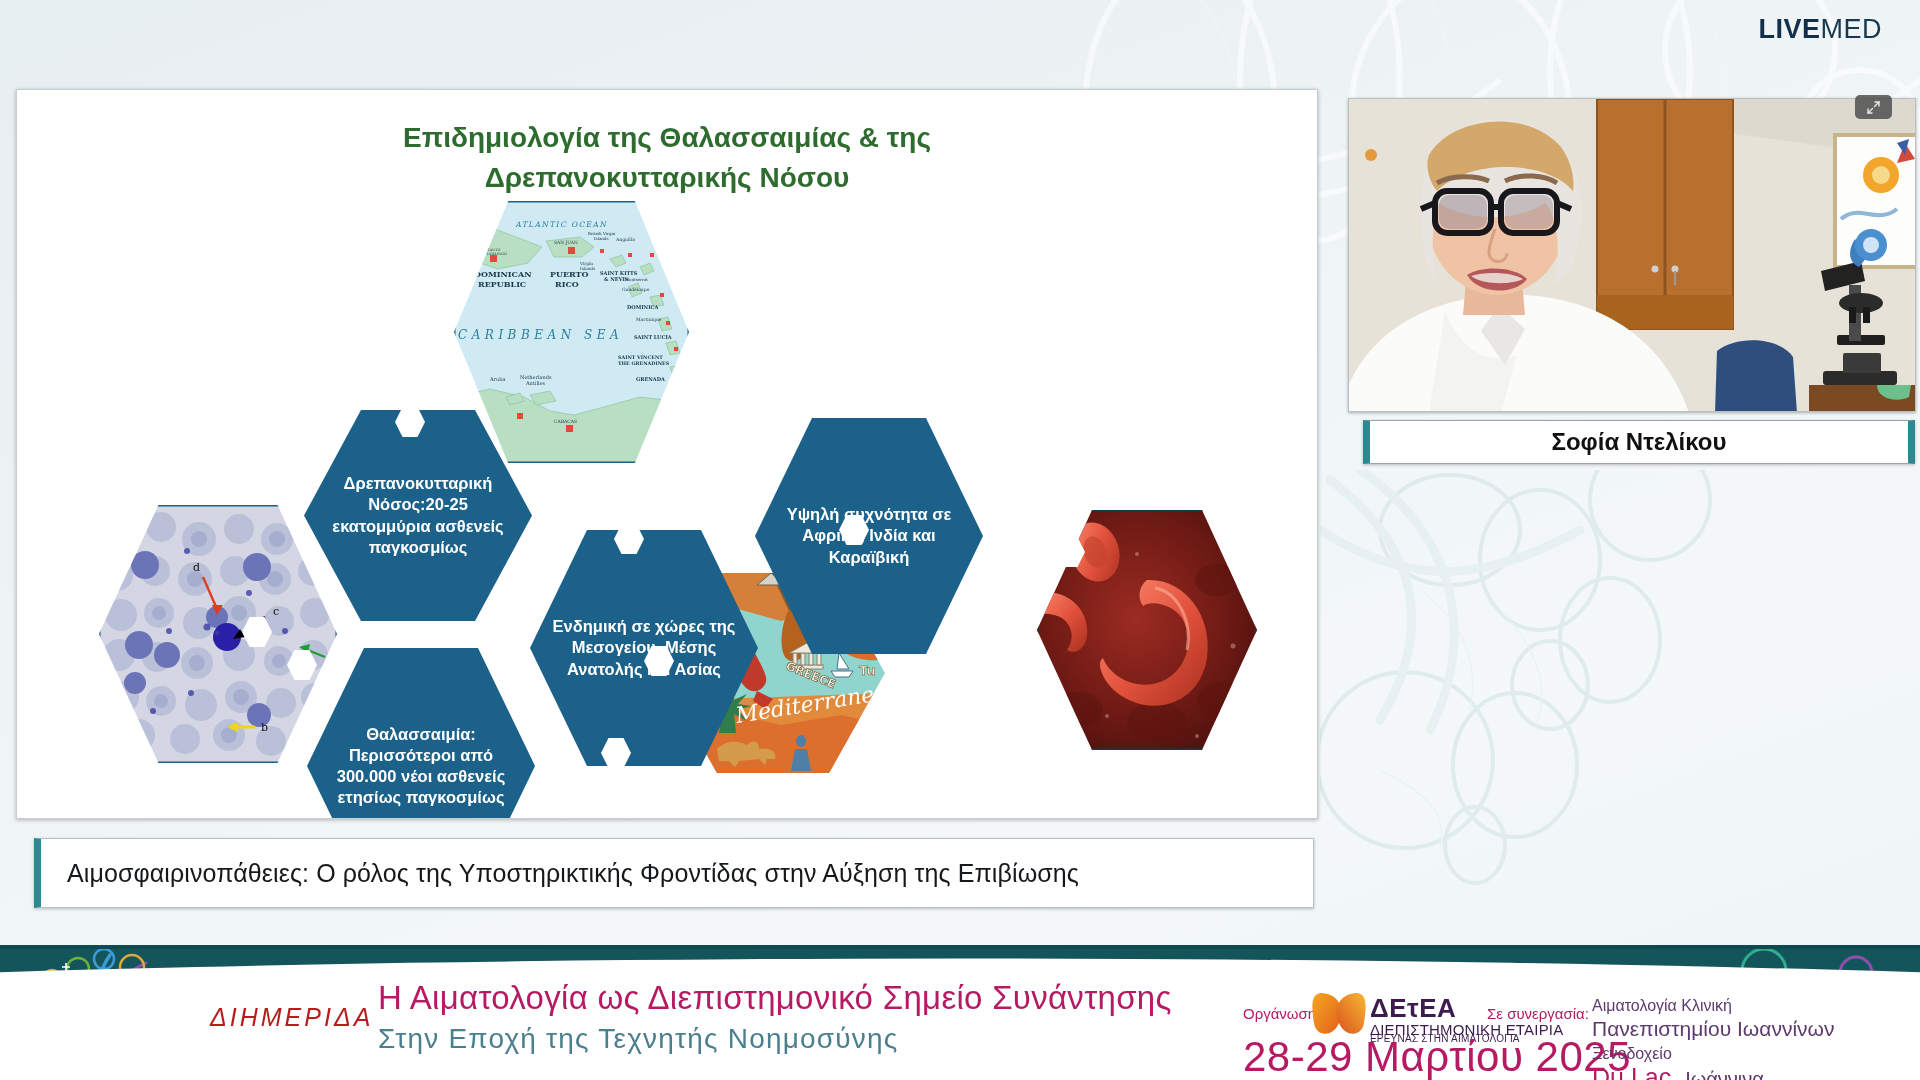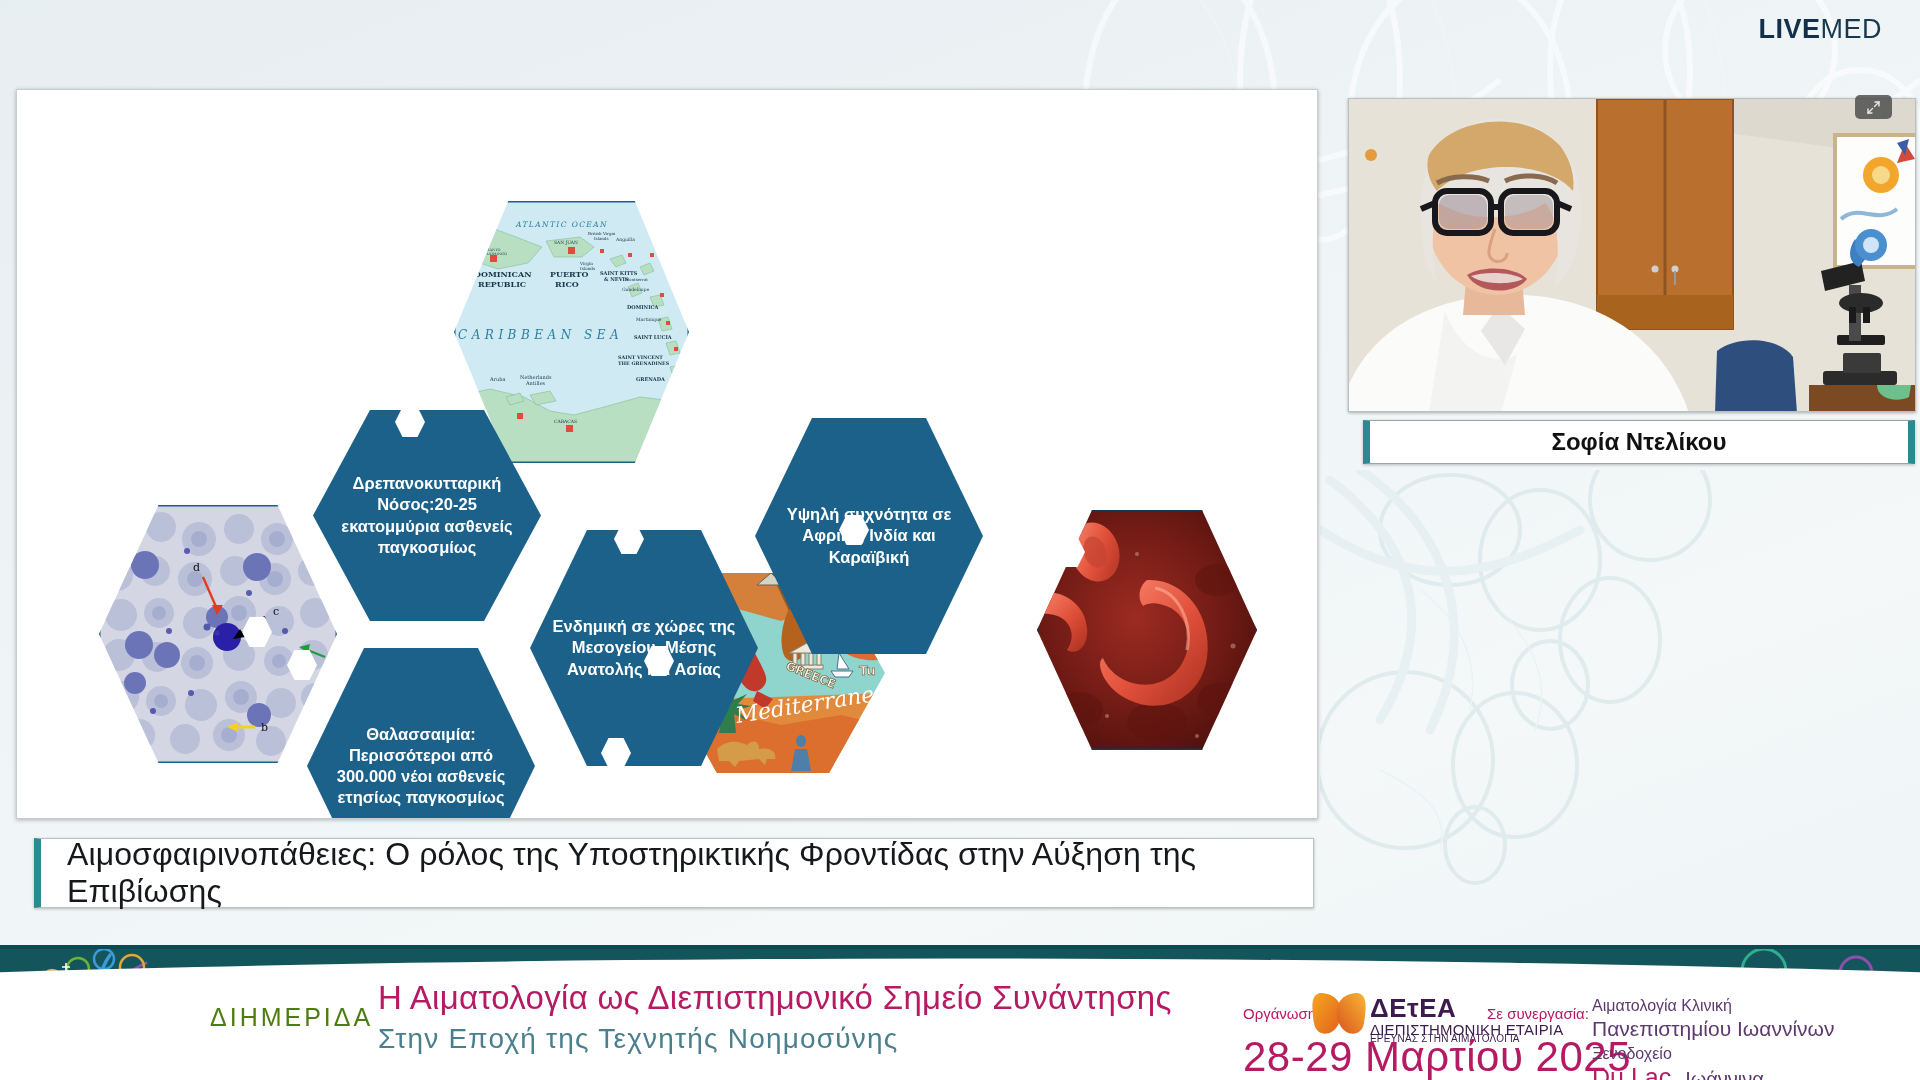--- a/index.html
+++ b/index.html
@@ -66,21 +66,21 @@
 
   
   .caption-bar{
     position:absolute; left:34px; top:838px; width:1280px; height:70px;
     background:#fff; border:1px solid #b9c2c5;
     border-left:7px solid #2b8a91;
     box-shadow:0 1px 3px rgba(0,0,0,.25);
     display:flex; align-items:center;
   }
   .caption-bar .txt{
-    padding-left:26px; font-size:32px; color:#16191b;
+    padding-left:26px; font-size:25px; color:#16191b;
     letter-spacing:.1px;
   }
 
   
   .webcam{
     position:absolute; left:1348px; top:98px; width:568px; height:314px;
     border:1px solid #b9c0c4; background:#222; overflow:hidden;
     box-shadow:0 1px 3px rgba(0,0,0,.3);
   }
   .speaker-bar{
@@ -101,21 +101,21 @@
     position:absolute; inset:0; background:#14555c;
   }
   .footer-white{
     position:absolute; left:0; top:0; width:1920px; height:135px;
     background:#fff;
     clip-path:ellipse(118% 108% at 50% 118%);
   }
   .f-topline{ position:absolute; left:0; top:0; width:1920px; height:4px; background:#0e4850; }
   .dihmerida{
     position:absolute; left:210px; top:58px;
-    font-size:25px; letter-spacing:3px; color:#4d7c0f; font-weight:400;
+    font-size:25px; letter-spacing:3px; color:#b91c1c; font-weight:400;font-style:italic;
   }
   .conf-l1{
     position:absolute; left:378px; top:34px;
     font-size:33px; color:#b51a63; letter-spacing:.3px; white-space:nowrap;
   }
   .conf-l2{
     position:absolute; left:378px; top:78px;
     font-size:28px; color:#4a7f8e; letter-spacing:1.2px; white-space:nowrap;
   }
   .org-lbl{
@@ -199,20 +199,24 @@
   </svg>
 </div>
 
 <div class="livemed">
   <span class="b">LIVE</span>
     <span class="r">MED</span>
 </div>
 
 <div class="slide-frame">
 
+  <div class="slide-title">
+    <div>Επιδημιολογία της Θαλασσαιμίας &amp; της</div>
+    <div>Δρεπανοκυτταρικής Νόσου</div>
+  </div>
 
   <div class="hexwrap" style="left:437px; top:100px; width:235px; height:284px;">
     <div class="hex">
       <svg viewBox="0 0 235 262" width="235" height="262">
         <rect width="235" height="262" fill="#cfeaf3"></rect>
         <g fill="#b9dfc2" stroke="#7fbf9a" stroke-width="0.6">
           <path d="M0 28 L30 24 L62 36 L88 46 L74 62 L44 68 L14 58 L0 52 Z"></path>
           <path d="M92 40 L126 36 L140 46 L128 56 L100 56 Z"></path>
           <path d="M0 196 L36 188 L70 196 L96 210 L120 214 L150 206 L186 196 L220 200 L235 206 L235 262 L0 262 Z"></path>
           <path d="M156 58 L168 54 L172 62 L162 66 Z"></path>
@@ -481,21 +485,21 @@
           <circle cx="100" cy="44" r="2"></circle>
             <circle cx="196" cy="136" r="2.5"></circle>
           <circle cx="70" cy="206" r="2"></circle>
             <circle cx="160" cy="226" r="2"></circle>
         </g>
         <rect width="220" height="240" fill="none" stroke="#0f3c52" stroke-width="3"></rect>
       </svg>
     </div>
   </div>
 
-  <div class="hexwrap" style="left:296px; top:320px; width:228px; height:211px; z-index:5;">
+  <div class="hexwrap" style="left:287px; top:320px; width:228px; height:211px; z-index:5;">
     <div class="hex text" style="font-size:16.5px;">Δρεπανοκυτταρική Νόσος:20-25 εκατομμύρια ασθενείς παγκοσμίως</div>
   </div>
 
   <div class="hexwrap" style="left:513px; top:440px; width:228px; height:236px; z-index:6;">
     <div class="hex text" style="font-size:16.5px;">Ενδημική σε χώρες της Μεσογείου, Μέσης Ανατολής και Ασίας</div>
   </div>
 
   <div class="hexwrap" style="left:738px; top:328px; width:228px; height:236px; z-index:5;">
     <div class="hex text" style="font-size:16.5px;">Υψηλή συχνότητα σε Αφρική, Ινδία και Καραϊβική</div>
   </div>

